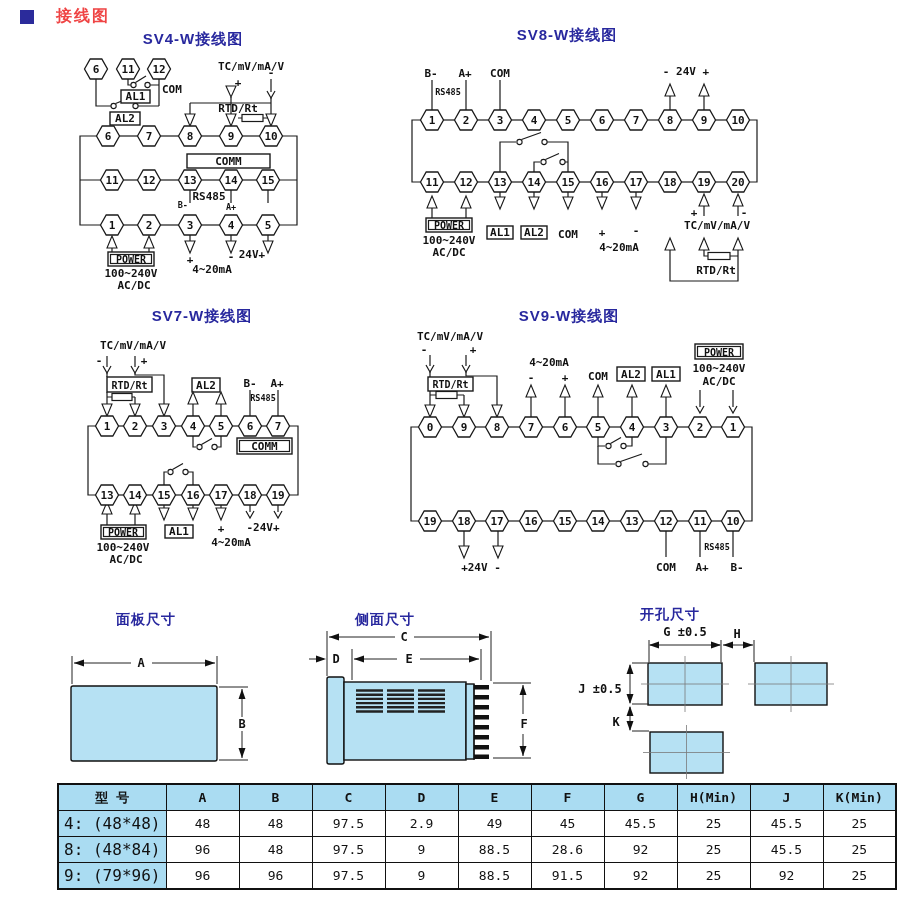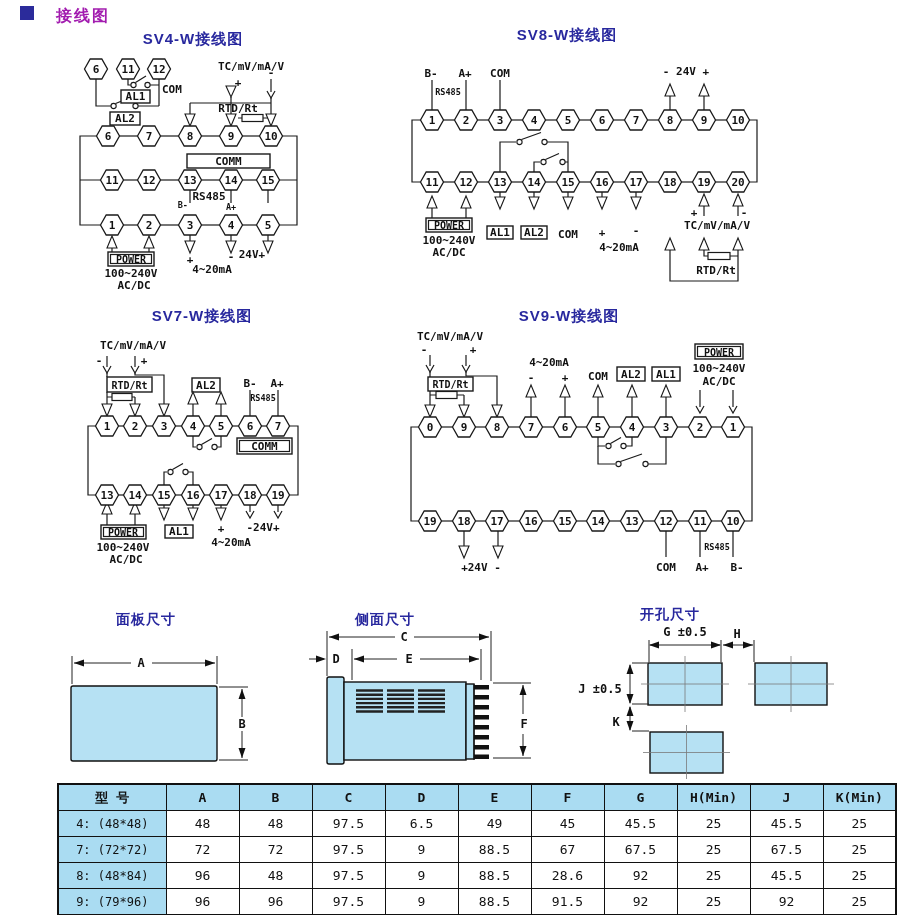--- a/index.html
+++ b/index.html
@@ -1,18 +1,18 @@
 <!DOCTYPE html>
 <html><head>
 <meta charset="utf-8">
 <style>
   html,body{margin:0;padding:0;background:#fff;}
   #page{position:relative;width:900px;height:915px;background:#ffffff;overflow:hidden;
         font-family:"Liberation Sans","DejaVu Sans",sans-serif;}
-  .sec{position:absolute;display:flex;color:#a21caf;
+  .sec{position:absolute;display:flex;align-items:center;color:#ef4444;
        font:bold 16px "Liberation Sans","DejaVu Sans",sans-serif;letter-spacing:2px;}
   .sq{width:14px;height:14px;background:#2b2b9b;margin-right:22px;flex:0 0 auto;}
   svg{position:absolute;left:0;top:0;}
   .wire{stroke:#1a1a1a;stroke-width:1.2;fill:none;}
   .hex{fill:#fff;stroke:#1a1a1a;stroke-width:1.3;}
   .hexnum{font:bold 11px "DejaVu Sans Mono",monospace;fill:#111;text-anchor:middle;}
   .lab{font:bold 11px "DejaVu Sans Mono",monospace;fill:#111;}
   .lab10{font:bold 10px "DejaVu Sans Mono",monospace;fill:#111;}
   .lab9{font:bold 8.5px "DejaVu Sans Mono",monospace;fill:#111;}
   .tm{text-anchor:middle;}
@@ -30,21 +30,21 @@
   .blue{fill:#b6e1f3;stroke:#111;stroke-width:1.4;}
   .cross{stroke:#7a7a7a;stroke-width:0.8;fill:none;}
   .vent{stroke:#222;stroke-width:2.4;fill:none;}
   .teeth{fill:#111;stroke:none;}
   #dimtable{position:absolute;left:57px;top:783px;}
   table{border-collapse:collapse;table-layout:fixed;width:838px;border:2.5px solid #111;}
   th,td{border:1.5px solid #111;height:25px;text-align:center;vertical-align:middle;
         font:13px "DejaVu Sans Mono",monospace;color:#111;padding:0;overflow:hidden;}
   th{background:#aadcf2;font-weight:bold;font-size:13px;}
   thead tr{height:26px;}
-  td.model{background:#aadcf2;font-size:12px;}
+  td.model{background:#aadcf2;font-size:16px;}
 </style>
 </head>
 <body>
 
 <div id="page">
 
   <div class="sec" style="left:20px;top:6px;">
     <span class="sq"></span>
     <span>接线图</span>
   </div>
@@ -629,39 +629,26 @@
             <th>J</th>
             <th>K(Min)</th>
           </tr>
         </thead>
       <tbody>
           <tr>
             <td class="model">4: (48*48)</td>
             <td>48</td>
             <td>48</td>
             <td>97.5</td>
-            <td>6.5</td>
+            <td>2.9</td>
             <td>49</td>
             <td>45</td>
             <td>45.5</td>
             <td>25</td>
             <td>45.5</td>
-            <td>25</td>
-          </tr>
-          <tr>
-            <td class="model">7: (72*72)</td>
-            <td>72</td>
-            <td>72</td>
-            <td>97.5</td>
-            <td>9</td>
-            <td>88.5</td>
-            <td>67</td>
-            <td>67.5</td>
-            <td>25</td>
-            <td>67.5</td>
             <td>25</td>
           </tr>
           <tr>
             <td class="model">8: (48*84)</td>
             <td>96</td>
             <td>48</td>
             <td>97.5</td>
             <td>9</td>
             <td>88.5</td>
             <td>28.6</td>

